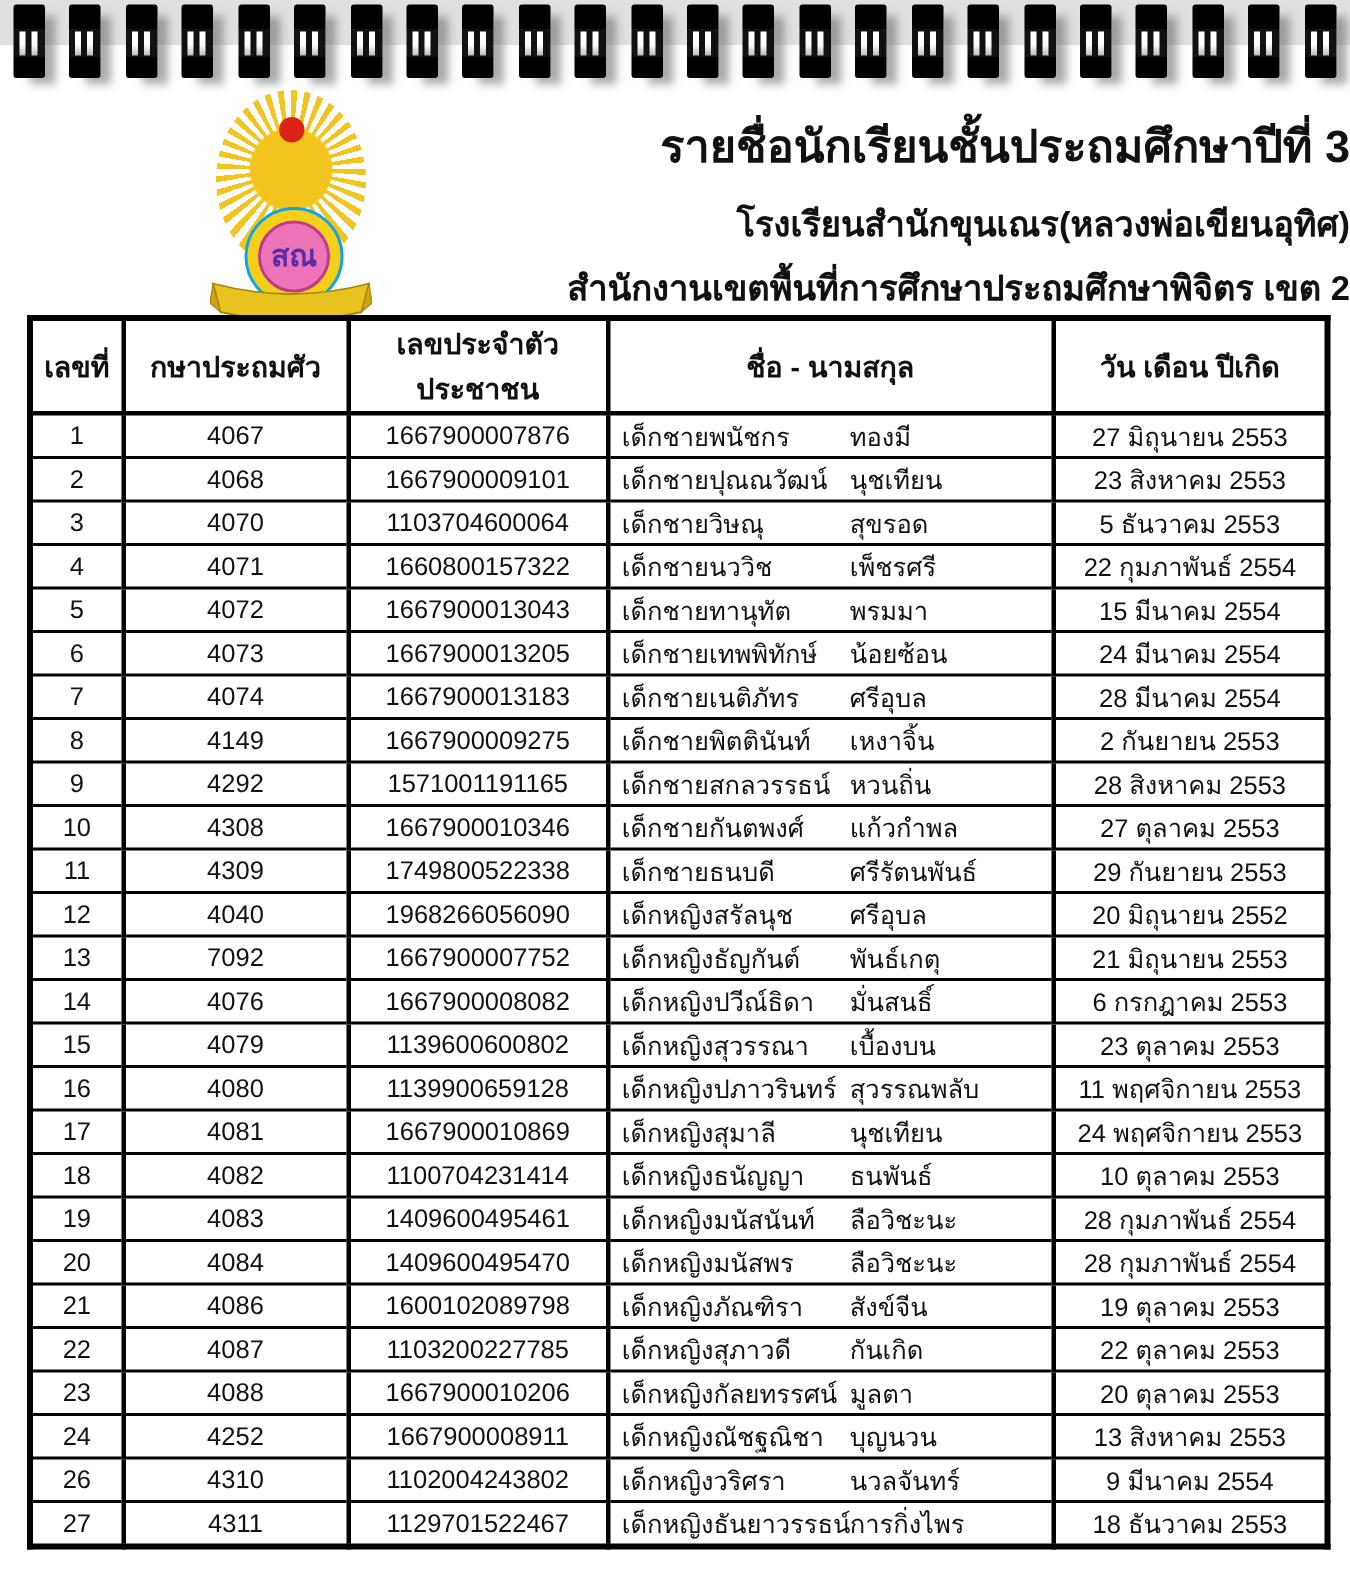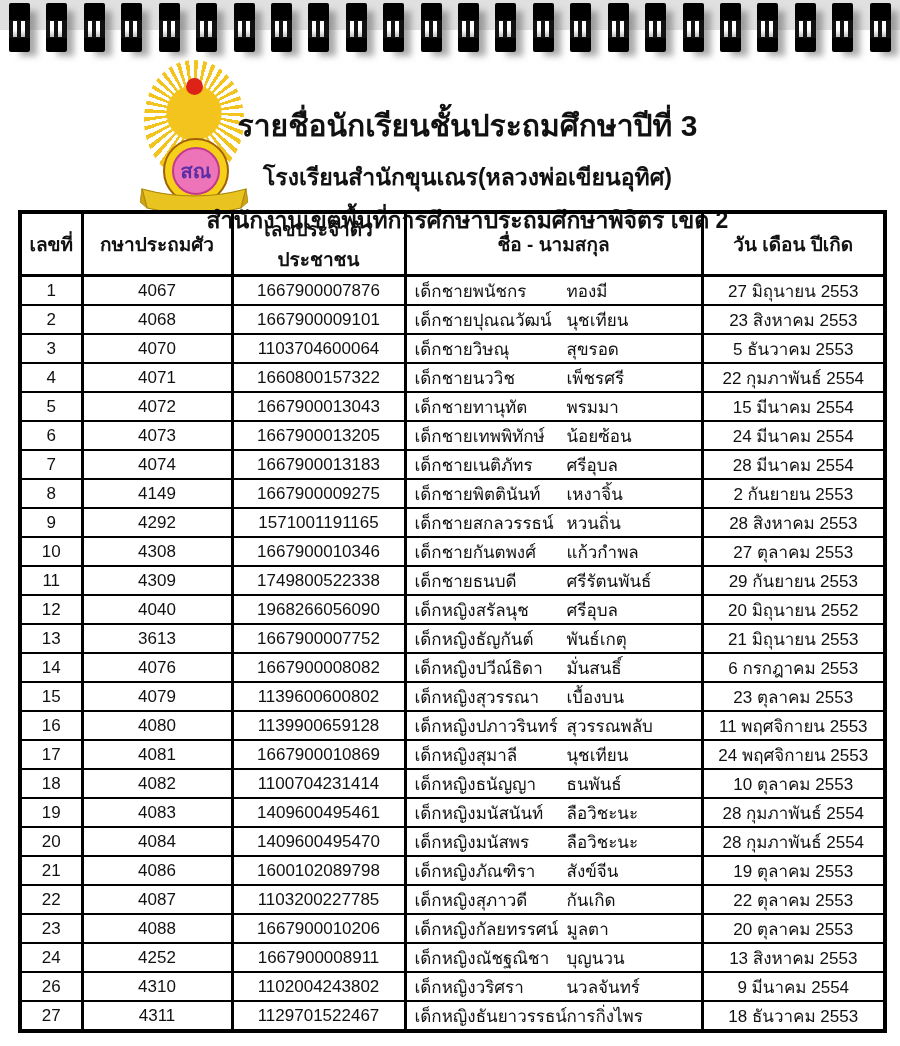--- a/index.html
+++ b/index.html
@@ -19,27 +19,27 @@
         background:linear-gradient(180deg,#fff 0 55%,#bbb 100%);}
   
   .emblem{position:absolute;left:140px;top:60px;width:108px;height:142px;}
   .rays{position:absolute;left:4px;top:0;width:100px;height:120px;border-radius:50%;
         background:
           radial-gradient(circle at 50% 44%, #f2c41d 0 32%, rgba(242,196,29,0) 34%),
           repeating-conic-gradient(from 0deg at 50% 44%, #f2c41d 0deg 4.6deg, rgba(255,255,255,0) 4.6deg 10deg);}
   .red-dot{position:absolute;left:46px;top:18px;width:17px;height:17px;border-radius:50%;
         background:#dd2318;}
   .seal{position:absolute;left:23px;top:78px;width:62px;height:62px;border-radius:50%;
-        background:#f6d018;border:2px solid #a16207;display:flex;align-items:center;justify-content:center;}
+        background:#f6d018;border:2px solid #0ea5e9;display:flex;align-items:center;justify-content:center;}
   .seal-inner{width:44px;height:44px;border-radius:50%;background:#ee74ba;border:2px solid #c23a8c;
         display:flex;align-items:center;justify-content:center;}
   .seal-glyph{color:#5a2ea6;font-weight:bold;font-size:20px;line-height:1;}
   .ribbon{position:absolute;left:0;top:128px;width:108px;height:26px;}
   
-  .head-text{position:absolute;left:35px;top:102px;width:865px;text-align:center;}
+  .head-text{position:absolute;left:35px;top:74px;width:865px;text-align:right;}
   .title{font-size:30px;font-weight:bold;margin:0 0 10px 0;}
   .school{font-size:23px;font-weight:bold;margin:0 0 7px 0;}
   .district{font-size:23px;font-weight:bold;margin:0;}
   
   table{position:absolute;left:18px;top:210px;width:865px;border-collapse:collapse;
         table-layout:fixed;}
   table,th,td{border:3px solid #000;}
   table{border-width:4px;}
   th{height:44px;font-size:19px;font-weight:bold;padding:0;}
   td{height:24px;font-size:17px;text-align:center;padding:0 2px;border-top-width:2px;border-bottom-width:2px;white-space:nowrap;overflow:hidden;}
@@ -209,21 +209,21 @@
   <tr>
     <td class="c-no">12</td>
     <td class="c-sid">4040</td>
     <td class="c-cid">1968266056090</td>
     <td class="c-name"><span class="fname">เด็กหญิงสรัลนุช</span><span class="lname">ศรีอุบล</span></td>
     <td class="c-dob">20 มิถุนายน 2552</td>
   </tr>
 
   <tr>
     <td class="c-no">13</td>
-    <td class="c-sid">3613</td>
+    <td class="c-sid">7092</td>
     <td class="c-cid">1667900007752</td>
     <td class="c-name"><span class="fname">เด็กหญิงธัญกันต์</span><span class="lname">พันธ์เกตุ</span></td>
     <td class="c-dob">21 มิถุนายน 2553</td>
   </tr>
 
   <tr>
     <td class="c-no">14</td>
     <td class="c-sid">4076</td>
     <td class="c-cid">1667900008082</td>
     <td class="c-name"><span class="fname">เด็กหญิงปวีณ์ธิดา</span><span class="lname">มั่นสนธิ์</span></td>

